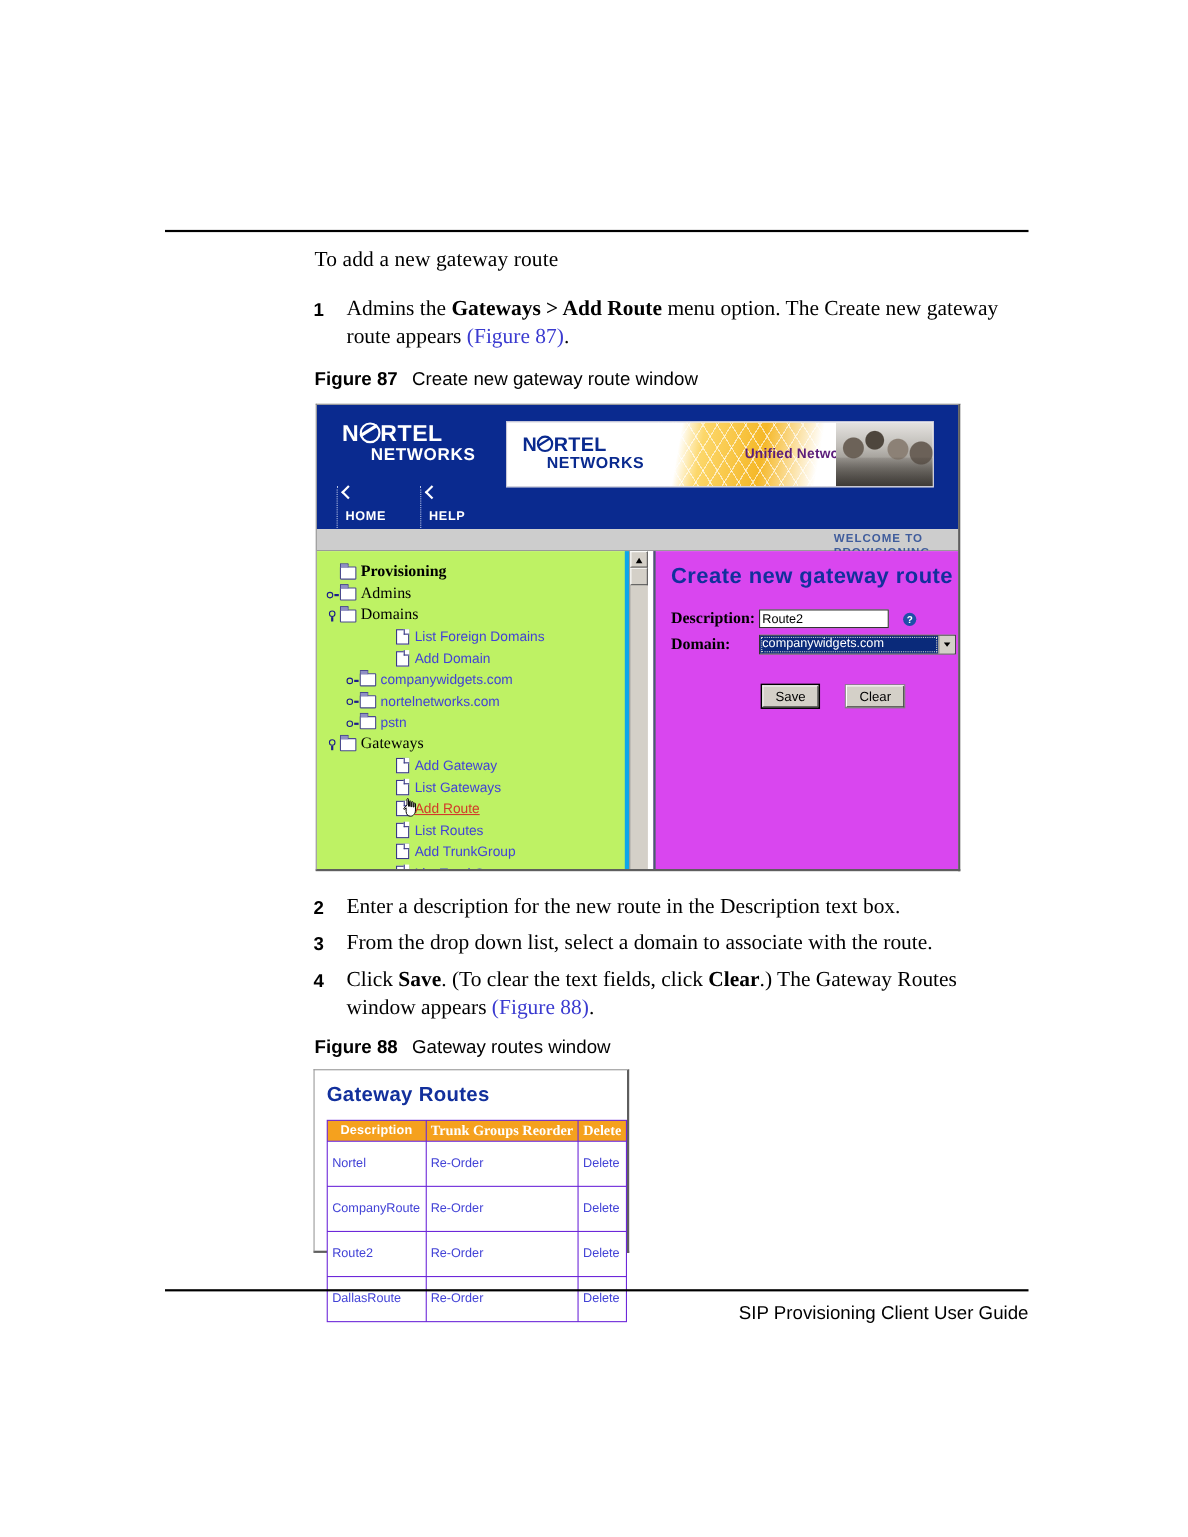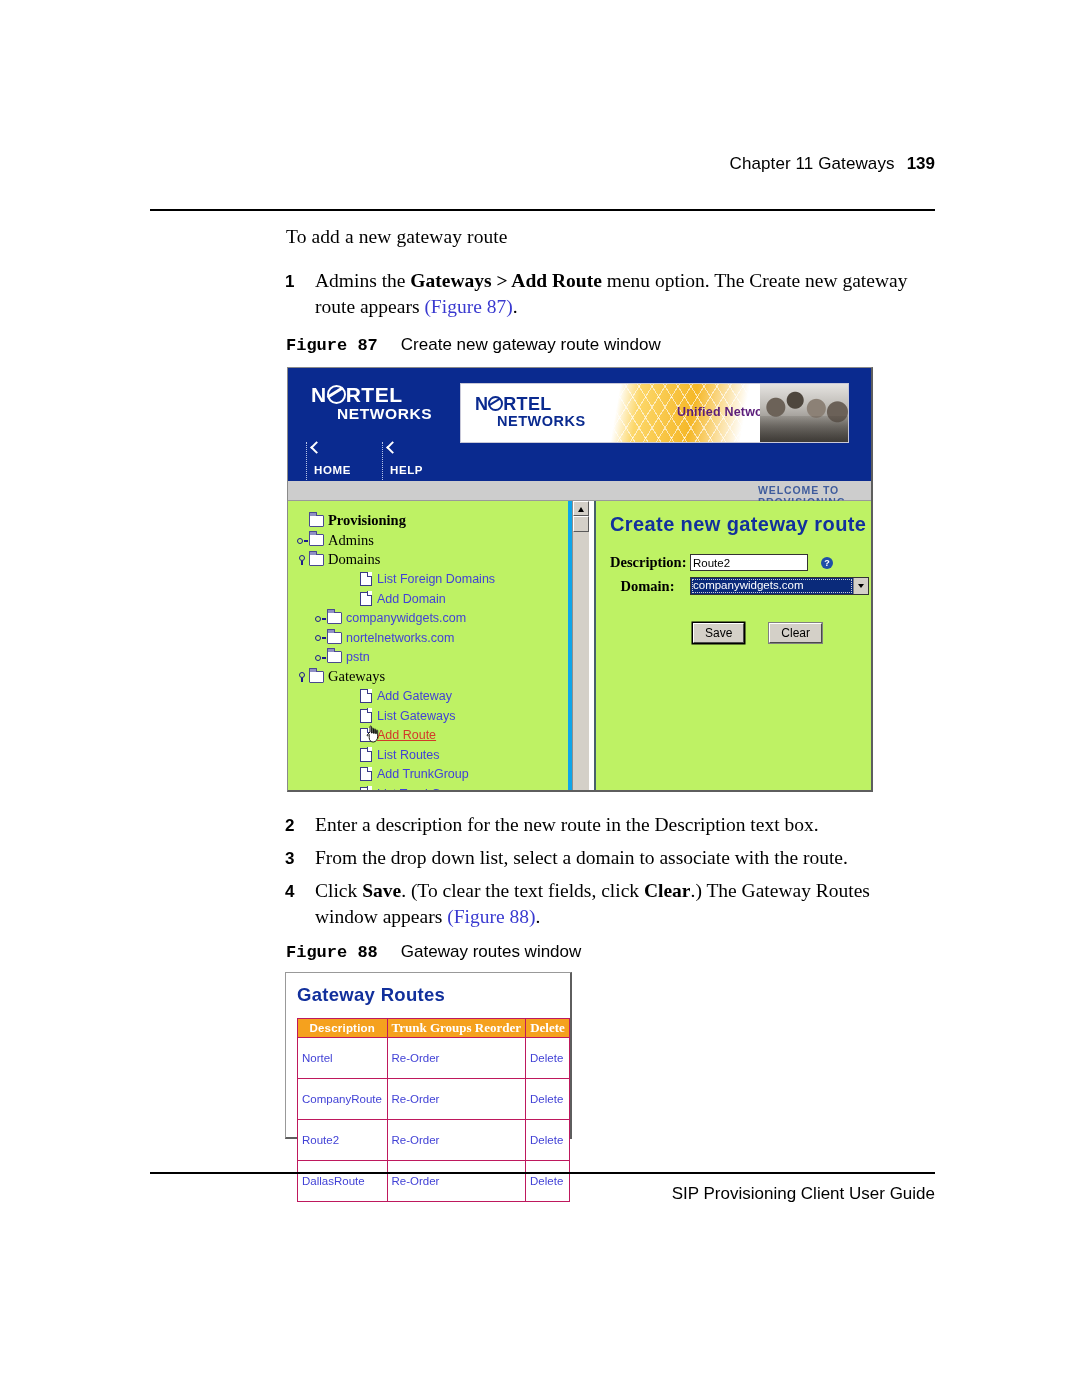--- a/index.html
+++ b/index.html
@@ -83,21 +83,21 @@
   .step2 { left: 285px; top: 812px; }
   .step3 { left: 285px; top: 845px; }
   .step4 { left: 285px; top: 878px; }
 
   .figcap {
     position: absolute;
     font-family: "Liberation Sans", sans-serif;
     font-size: 17px;
     white-space: nowrap;
   }
-  .figcap .lbl { font-weight: bold; margin-right: 23px; font-family: Liberation Mono, monospace; }
+  .figcap .lbl { font-weight: bold; margin-right: 13px; }
   .figcap87 { left: 286px; top: 335px; }
   .figcap88 { left: 286px; top: 942px; }
 
   
   .fig87 {
     position: absolute;
     left: 287px;
     top: 367px;
     width: 586px;
     height: 425px;
@@ -436,21 +436,21 @@
     box-sizing: border-box;
   }
   .gap-col {
     width: 5px;
     flex: 0 0 5px;
     background: #ffffff;
   }
   .content-pane {
     flex: 1;
     position: relative;
-    background: #bef264;
+    background: #d946ef;
     border-left: 2px solid #47616b;
     padding: 12px 0 0 14px;
     box-sizing: border-box;
   }
   .form-title {
     font-size: 20px;
     font-weight: bold;
     color: #12309c;
     letter-spacing: 0.4px;
     margin-bottom: 18px;
@@ -458,21 +458,21 @@
   .frm-row {
     display: flex;
     align-items: center;
     margin-bottom: 6px;
   }
   .frm-label {
     font-family: "Liberation Serif", serif;
     font-weight: bold;
     font-size: 14.5px;
     width: 80px;
-    text-align: center;
+    text-align: left;
     padding-right: 5px;
     box-sizing: border-box;
   }
   .txtbox {
     width: 118px;
     height: 17px;
     border: 1.3px solid #333333;
     background: #ffffff;
     font-family: "Liberation Sans", sans-serif;
     font-size: 11.5px;
@@ -568,21 +568,21 @@
   .routes-title {
     font-size: 18.5px;
     font-weight: bold;
     color: #12309c;
     letter-spacing: 0.3px;
     margin-bottom: 12px;
   }
   table.routes {
     border-collapse: separate;
     border-spacing: 1.5px;
-    background: #be185d;
+    background: #6d28d9;
     font-size: 11.5px;
   }
   table.routes th {
     background: #f5a11e;
     color: #ffffff;
     font-family: "Liberation Serif", serif;
     font-weight: bold;
     font-size: 13px;
     padding: 1px 4px;
     text-align: center;
@@ -619,23 +619,20 @@
     width: 785px;
     text-align: right;
     font-family: "Liberation Sans", sans-serif;
     font-size: 17px;
   }
 </style>
 </head>
 <body>
 
 <div class="page-header">
-  <div class="chapter-line">
-    <span class="chap-label">Chapter 11  Gateways</span><span class="pagenum">139</span>
-  </div>
 </div>
 <div class="header-rule"></div>
 
 <div class="intro-line">To add a new gateway route</div>
 
 <div class="step step1">
   <span class="num">1</span>
   <span class="txt"><span>Admins the </span><b>Gateways &gt; Add Route</b><span> menu option. The Create new gateway route appears </span><span class="xref">(Figure 87)</span><span>.</span></span>
 </div>
 

